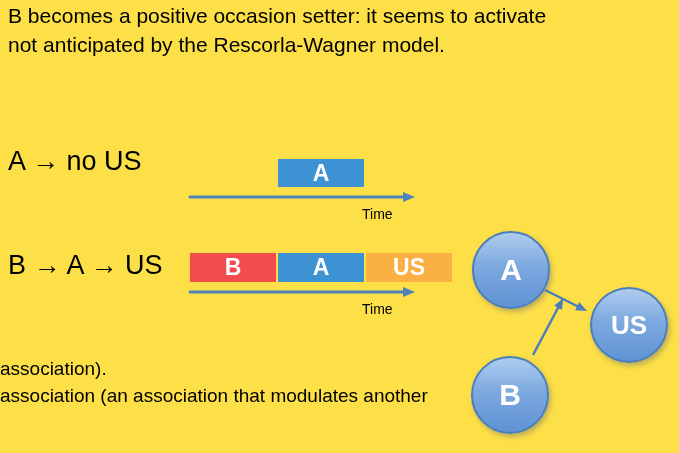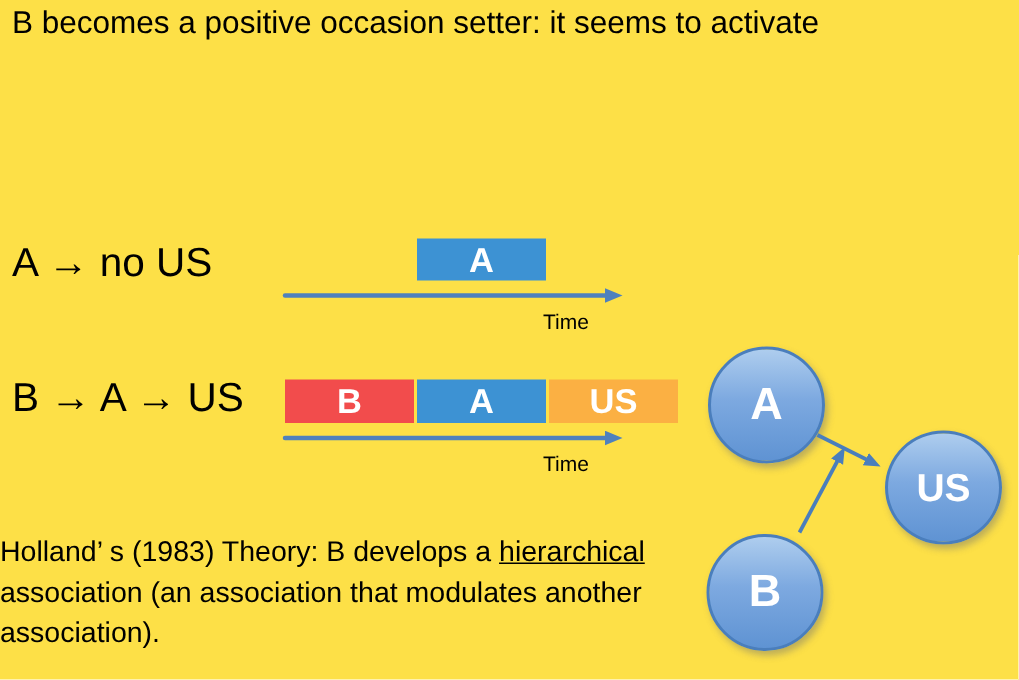--- a/index.html
+++ b/index.html
@@ -3,21 +3,21 @@
 <meta charset="utf-8">
 <style>
   html,body { margin:0; padding:0; background:#fff; }
   .slide {
     position:relative; width:679px; height:453px; overflow:hidden;
     background:#fde047; font-family:"Liberation Sans", sans-serif; color:#000;
   }
   .intro { position:absolute; left:8px; top:1px; font-size:21px; line-height:29px; }
   .intro-line { white-space:nowrap; }
   .trial-label { position:absolute; font-size:27px; line-height:30px; white-space:nowrap; }
-  #trial-a-label { left:8px; top:160px; }
+  #trial-a-label { left:8px; top:146px; }
   #trial-b-label { left:8px; top:250px; }
   .stim {
     position:absolute; display:flex; align-items:center; justify-content:center;
     color:#fff; font-weight:bold; font-size:23px;
   }
   #t1-box-a { left:278px; top:159px; width:86px; height:28px; background:#3d92d3; }
   #t2-box-b { left:190px; top:253px; width:86px; height:29px; background:#f24c4c; }
   #t2-box-a { left:278px; top:253px; width:86px; height:29px; background:#3d92d3; }
   #t2-box-us{ left:366px; top:253px; width:86px; height:29px; background:#fbb043; }
   .time { position:absolute; font-size:14px; line-height:22px; white-space:nowrap; }
@@ -39,20 +39,21 @@
   .underlined { text-decoration:underline; }
   .overlay { position:absolute; left:0; top:0; pointer-events:none; }
 </style>
 </head>
 <body>
 
 <div class="slide">
 
   <div class="intro">
     <div class="intro-line">B becomes a positive occasion setter: it seems to activate</div>
+    <div class="intro-line">not anticipated by the Rescorla-Wagner model.</div>
   </div>
 
   <div class="trial-label" id="trial-a-label">A → no US</div>
 
   <div class="stim" id="t1-box-a">
     <span>A</span>
   </div>
   <div class="time" id="time-1">Time</div>
 
   <div class="trial-label" id="trial-b-label">B → A → US</div>
@@ -62,23 +63,22 @@
   </div>
   <div class="stim" id="t2-box-a">
     <span>A</span>
   </div>
   <div class="stim" id="t2-box-us">
     <span>US</span>
   </div>
   <div class="time" id="time-2">Time</div>
 
   <div class="theory">
-    <div class="theory-line"><span>Holland’ s (1983) Theory: B develops a </span><span class="underlined">hierarchical</span></div>
+    <div class="theory-line">association).</div>
     <div class="theory-line">association (an association that modulates another</div>
-    <div class="theory-line">association).</div>
   </div>
 
   <div class="node" id="node-a">
     <span>A</span>
   </div>
   <div class="node" id="node-us">
     <span>US</span>
   </div>
   <div class="node" id="node-b">
     <span>B</span>

